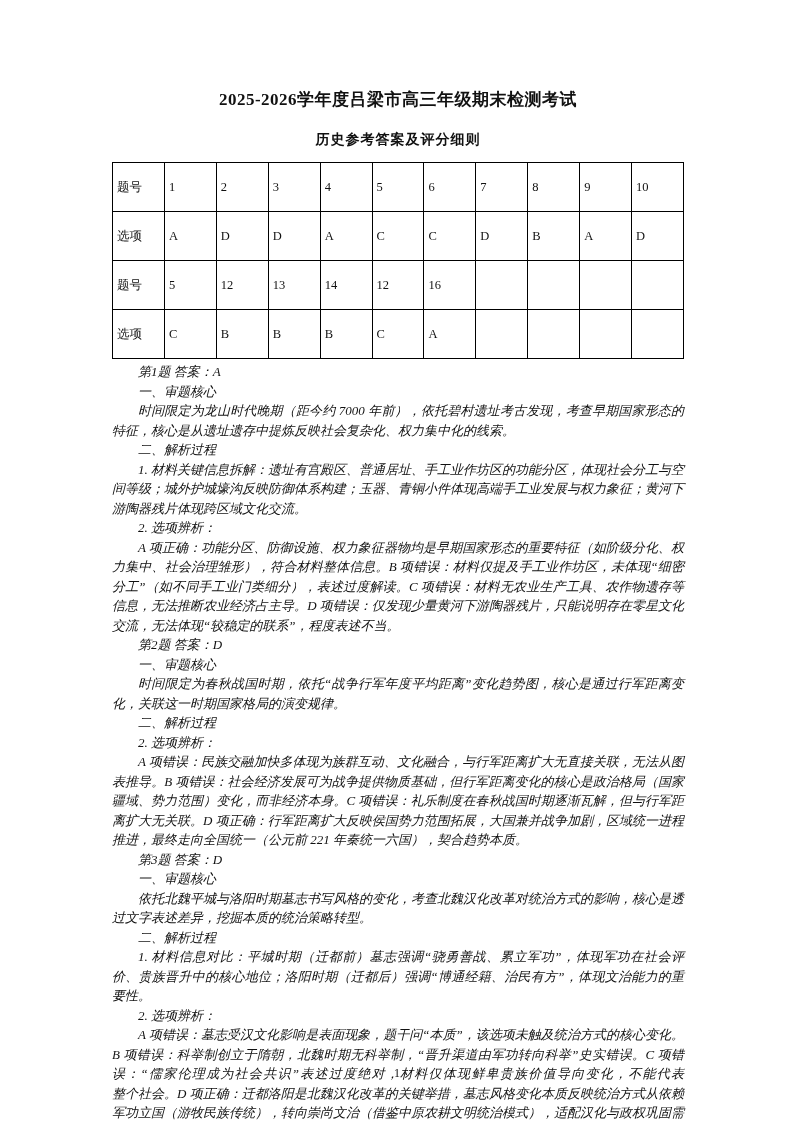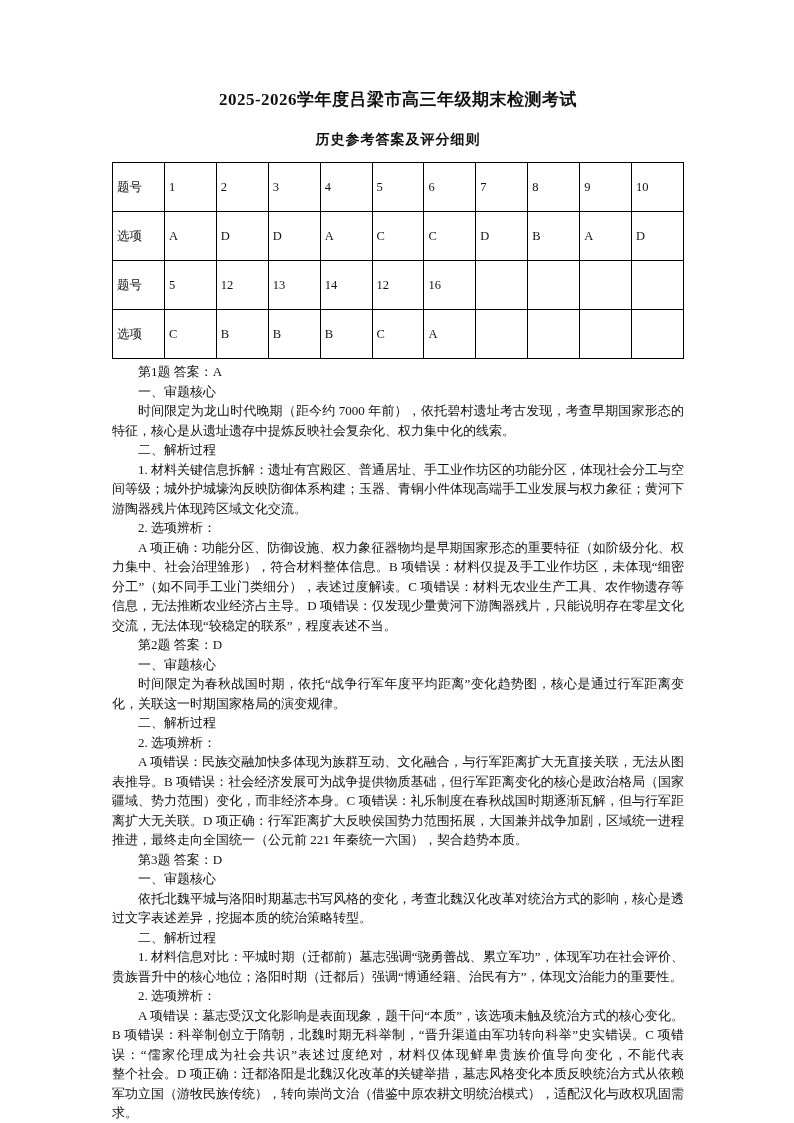--- a/index.html
+++ b/index.html
@@ -50,20 +50,21 @@
   }
   .body-text {
     margin-top: 3px;
     font-size: 13px;
     line-height: 19.5px;
     text-align: justify;
   }
   .body-text p {
     margin: 0;
     text-indent: 2em;
+    font-style: italic;
   }
   .page-number {
     position: absolute;
     bottom: 42px;
     left: 0;
     right: 0;
     text-align: center;
     font-size: 12px;
     color: #111111;
   }

